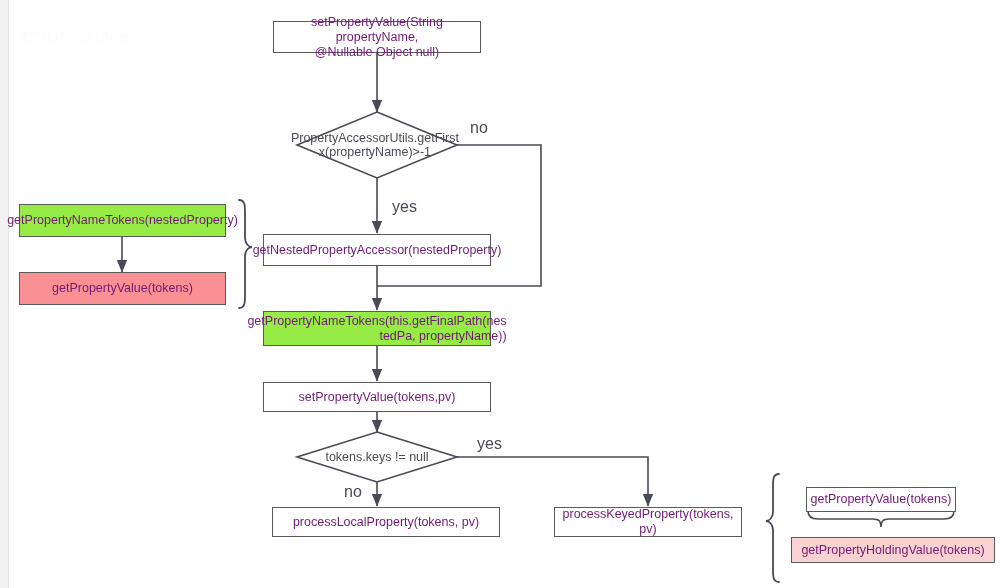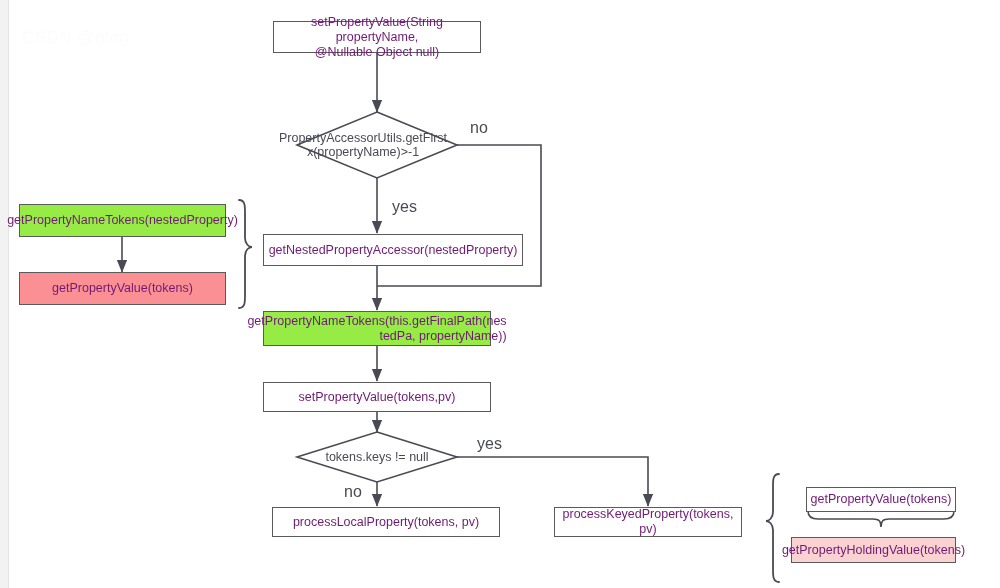--- a/index.html
+++ b/index.html
@@ -137,40 +137,40 @@
     <path d="M808,511 C808,517 812,519 818,519 L873,519 C879,519 881,521 881,527 C881,521 883,519 889,519 L944,519 C950,519 954,517 954,511" stroke="#4a4a55" stroke-width="1.6" fill="none" stroke-linecap="round"></path>
   </svg>
 
   <div class="node box" style="left:273px; top:21px; width:208px; height:32px;">
     <div>
       <div>setPropertyValue(String propertyName,</div>
       <div>@Nullable Object null)</div>
     </div>
   </div>
 
-  <div class="diamond-text" style="left:283px; top:118px; width:160px; height:54px;">
+  <div class="diamond-text" style="left:299px; top:118px; width:160px; height:54px;justify-content:flex-end;">
     <div>
       <div>PropertyAccessorUtils.getFirst</div>
       <div>x(propertyName)&gt;-1</div>
     </div>
   </div>
 
   <div class="label" style="left:470px; top:121px;">no</div>
 
   <div class="label" style="left:392px; top:200px;">yes</div>
 
   <div class="node box green" style="left:19px; top:204px; width:207px; height:33px;">
     <span>getPropertyNameTokens(nestedProperty)</span>
   </div>
 
   <div class="node box red" style="left:19px; top:272px; width:207px; height:33px;">
     <span>getPropertyValue(tokens)</span>
   </div>
 
-  <div class="node box" style="left:263px; top:234px; width:260px; height:32px;">
+  <div class="node box" style="left:263px; top:234px; width:228px; height:32px;">
     <span>getNestedPropertyAccessor(nestedProperty)</span>
   </div>
 
   <div class="node box" style="left:263px; top:382px; width:228px; height:30px;">
     <span>setPropertyValue(tokens,pv)</span>
   </div>
 
   <div class="node box green" style="left:263px; top:311px; width:228px; height:35px;">
     <div>
       <div>getPropertyNameTokens(this.getFinalPath(nes</div>
@@ -191,17 +191,17 @@
   </div>
 
   <div class="node box" style="left:554px; top:507px; width:188px; height:30px;">
     <span>processKeyedProperty(tokens, pv)</span>
   </div>
 
   <div class="node box" style="left:806px; top:487px; width:150px; height:25px;">
     <span>getPropertyValue(tokens)</span>
   </div>
 
-  <div class="node box pink" style="left:791px; top:537px; width:165px; height:26px;">
+  <div class="node box pink" style="left:791px; top:537px; width:204px; height:26px;">
     <span>getPropertyHoldingValue(tokens)</span>
   </div>
 
 </div>
 
 </body></html>

